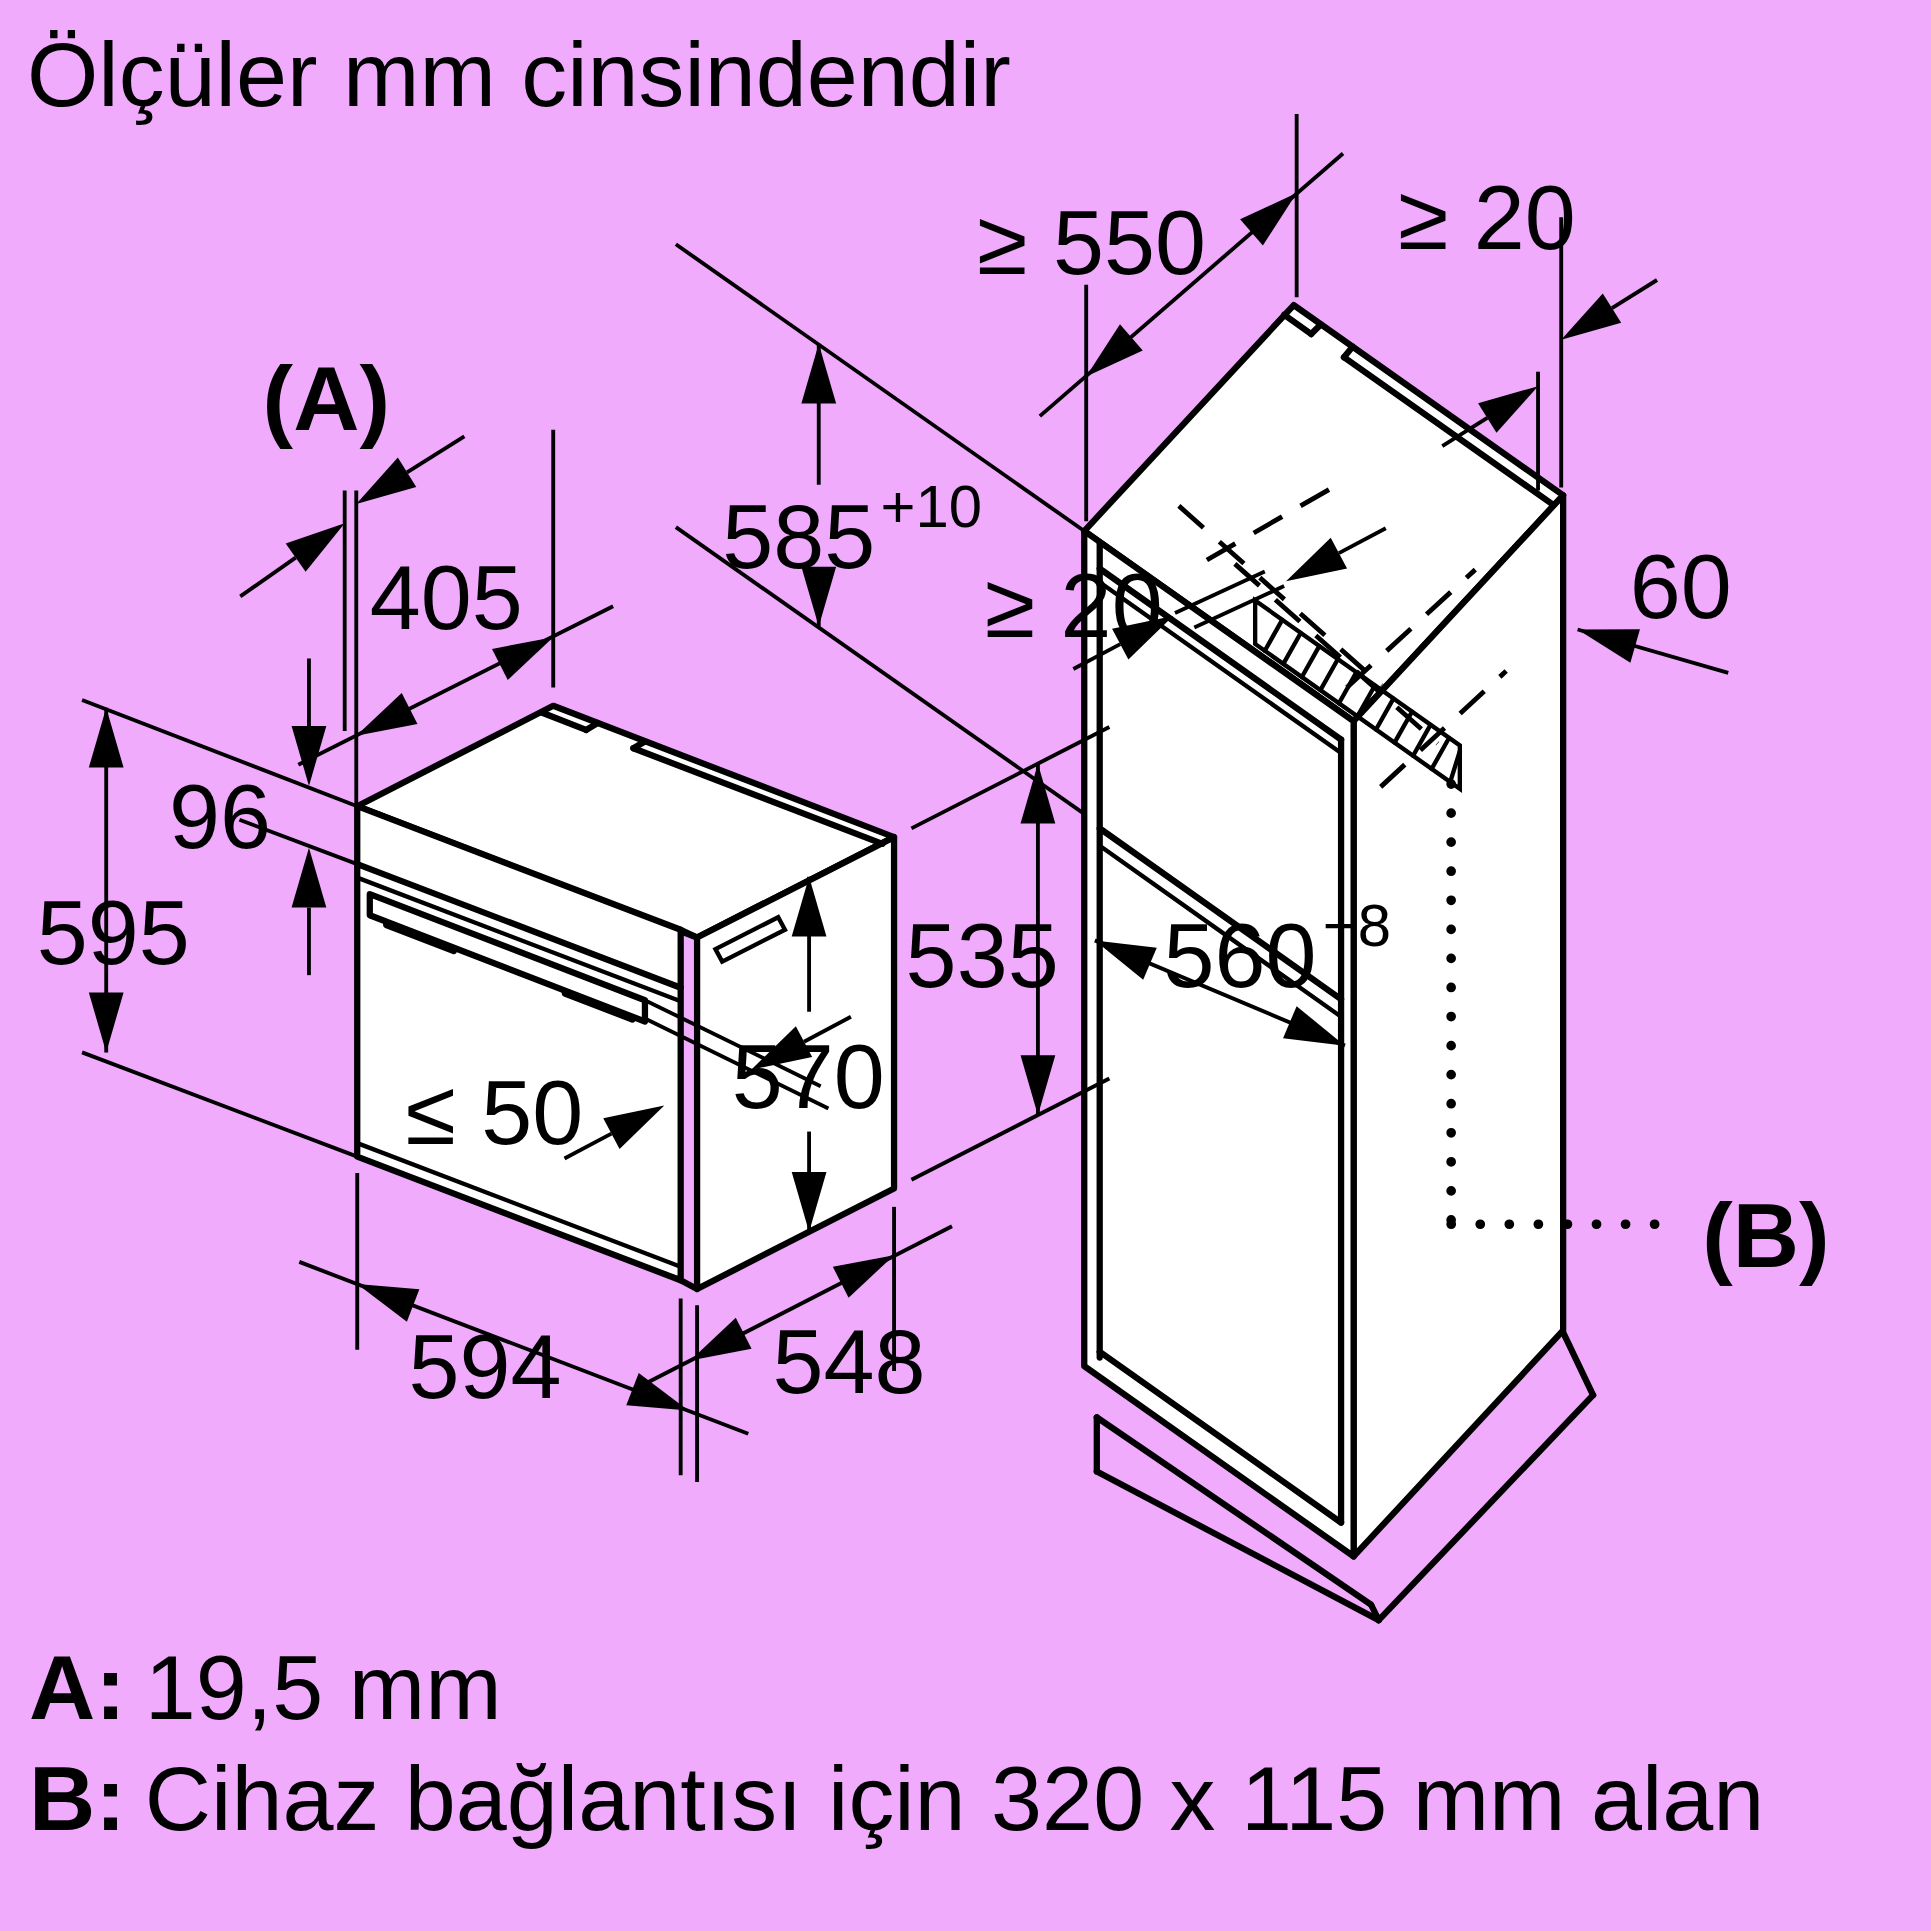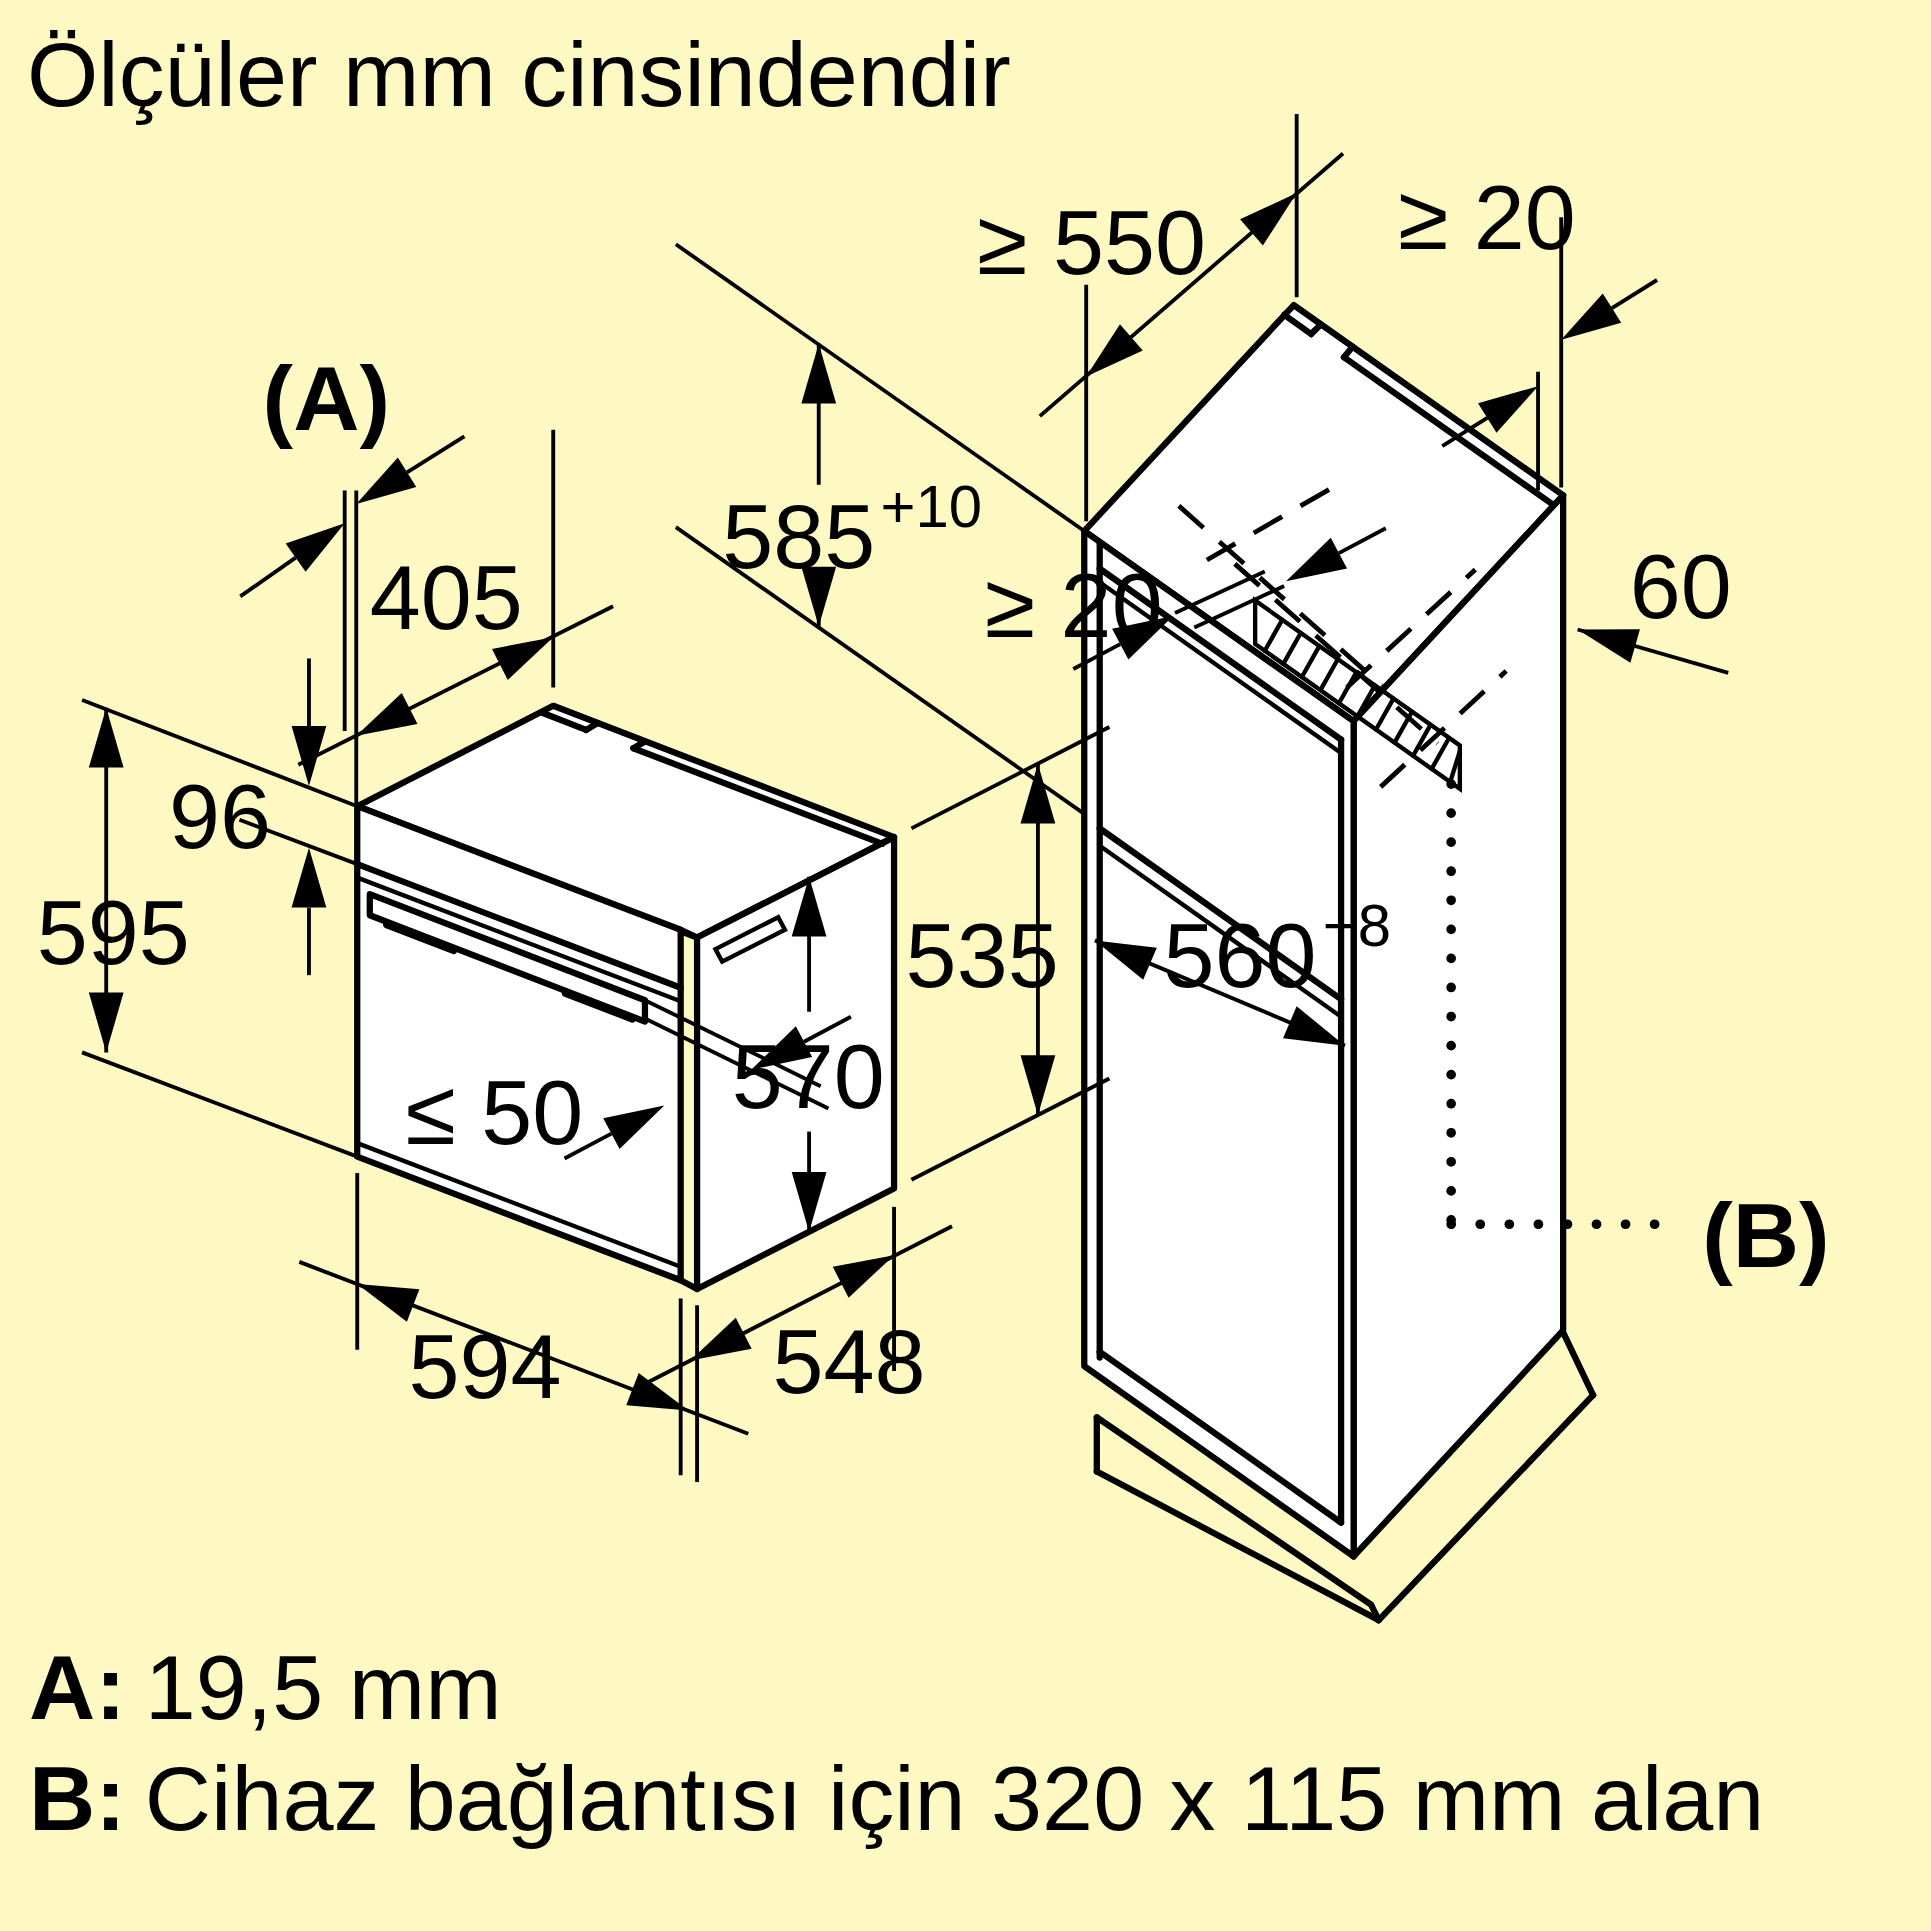--- a/index.html
+++ b/index.html
@@ -1,16 +1,16 @@
 <!DOCTYPE html>
 <html><head>
 <meta charset="utf-8">
 <style>
   html,body{margin:0;padding:0;background:#fff;}
-  .page{position:relative;width:1931px;height:1931px;background:#fef9c3;overflow:hidden;}
+  .page{position:relative;width:1931px;height:1931px;background:#f0abfc;overflow:hidden;}
   svg{display:block;width:1931px;height:1931px;}
   text{font-family:"Liberation Sans","DejaVu Sans",sans-serif;fill:#000;font-size:95px;}
   text.sup{font-size:62px;}
   text.bold{font-weight:bold;}
   .o{stroke:#000;stroke-width:6.5;fill:none;stroke-linecap:round;stroke-linejoin:round;}
   .f{fill:#fff;stroke:#000;stroke-width:6.5;stroke-linejoin:round;}
   .m{stroke:#000;stroke-width:4.5;fill:none;stroke-linecap:round;}
   .t{stroke:#000;stroke-width:4;fill:none;}
   .d{stroke:#000;stroke-width:5;fill:none;stroke-dasharray:34 22;}
   .p{stroke:#000;stroke-width:10;fill:none;stroke-dasharray:0.1 30;stroke-linecap:round;}

